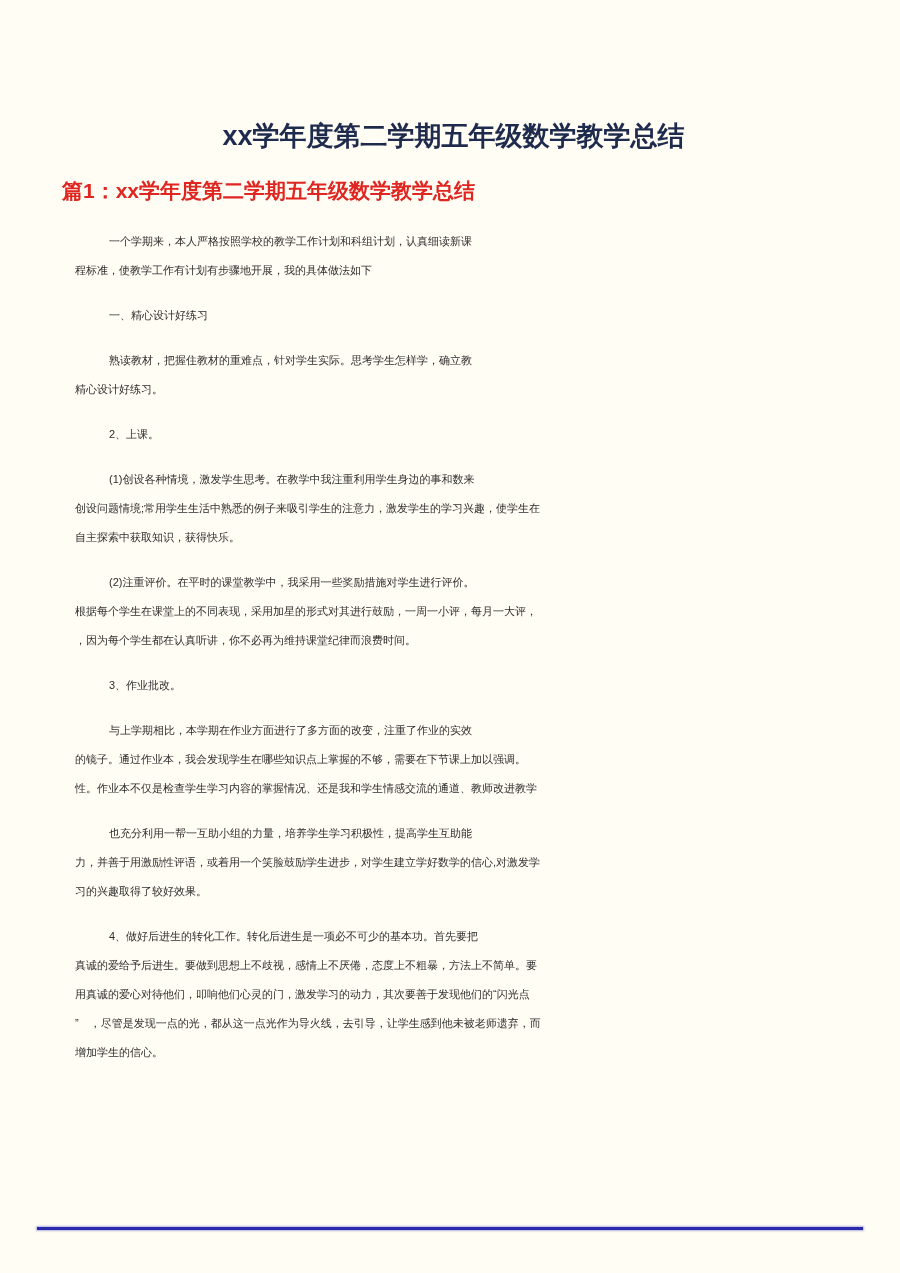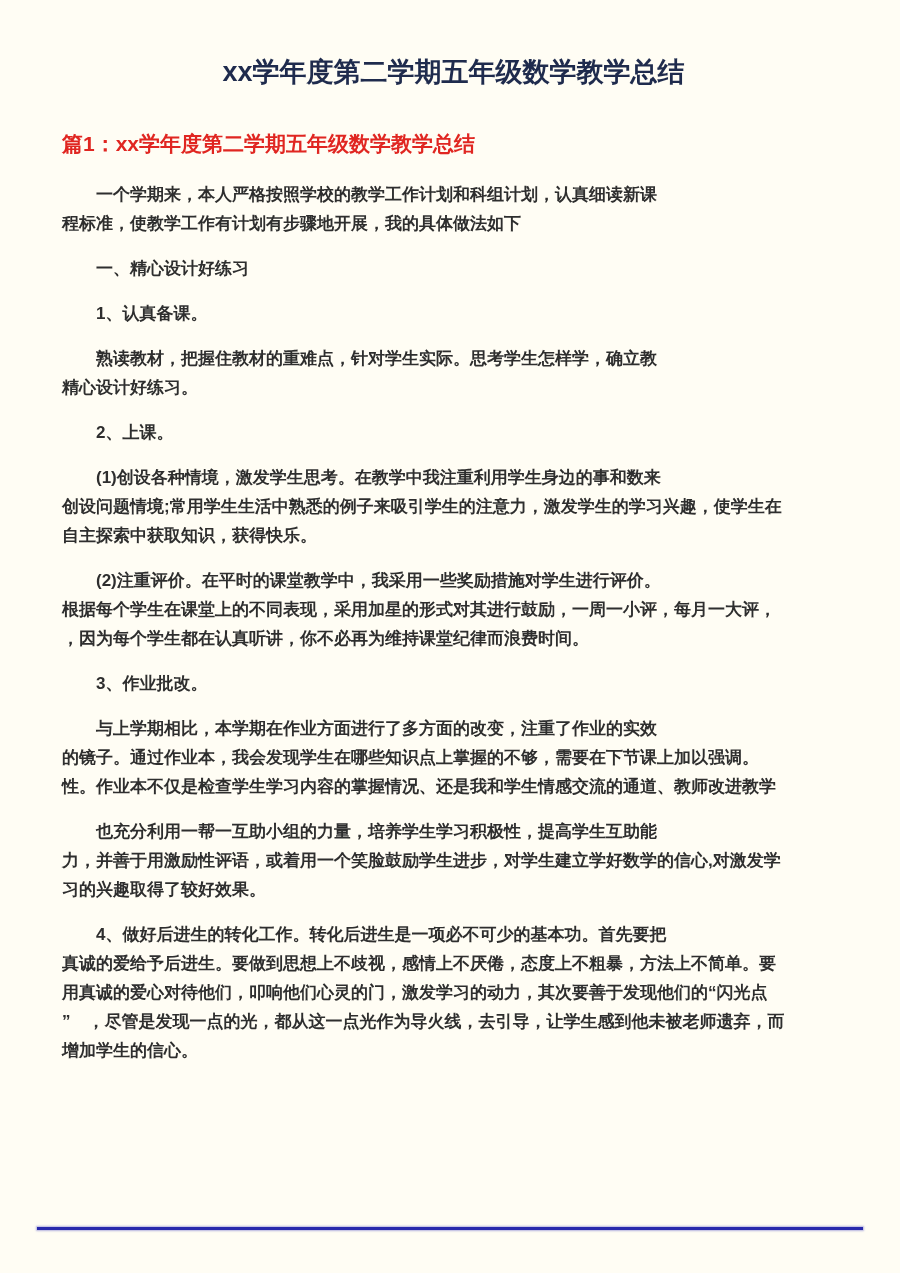--- a/index.html
+++ b/index.html
@@ -9,42 +9,41 @@
   }
   body {
     width: 900px;
     height: 1273px;
     position: relative;
     font-family: "Liberation Sans", sans-serif;
     color: #2e2e2e;
     overflow: hidden;
   }
   .doc {
-    padding: 54px 55px 0 62px;
+    padding: 118px 55px 0 62px;
   }
   h1.page-title {
     margin: 0;
     font-size: 27px;
     line-height: 36px;
     font-weight: 700;
     text-align: center;
     color: #1f2b4d;
   }
   h2.section-heading {
-    margin: 40px 0 0 0;
+    margin: 23px 0 0 0;
     font-size: 21px;
     line-height: 28px;
     font-weight: 700;
     color: #e02621;
   }
   .para {
-    margin: 16px 0 0 0;
-    font-size: 17px;
+    margin: 16px 0 0 13px;
+    font-size: 11px;
     line-height: 29px;
-    font-weight: bold;
   }
   .para.first {
     margin-top: 22px;
   }
   .line {
     white-space: nowrap;
   }
   .line.indent {
     text-indent: 34px;
   }
@@ -69,23 +68,20 @@
 
   <div class="para first">
     <div class="line indent">一个学期来，本人严格按照学校的教学工作计划和科组计划，认真细读新课</div>
     <div class="line">程标准，使教学工作有计划有步骤地开展，我的具体做法如下</div>
   </div>
 
   <div class="para">
     <div class="line indent">一、精心设计好练习</div>
   </div>
 
-  <div class="para">
-    <div class="line indent">1、认真备课。</div>
-  </div>
 
   <div class="para">
     <div class="line indent">熟读教材，把握住教材的重难点，针对学生实际。思考学生怎样学，确立教</div>
     <div class="line">精心设计好练习。</div>
   </div>
 
   <div class="para">
     <div class="line indent">2、上课。</div>
   </div>
 

